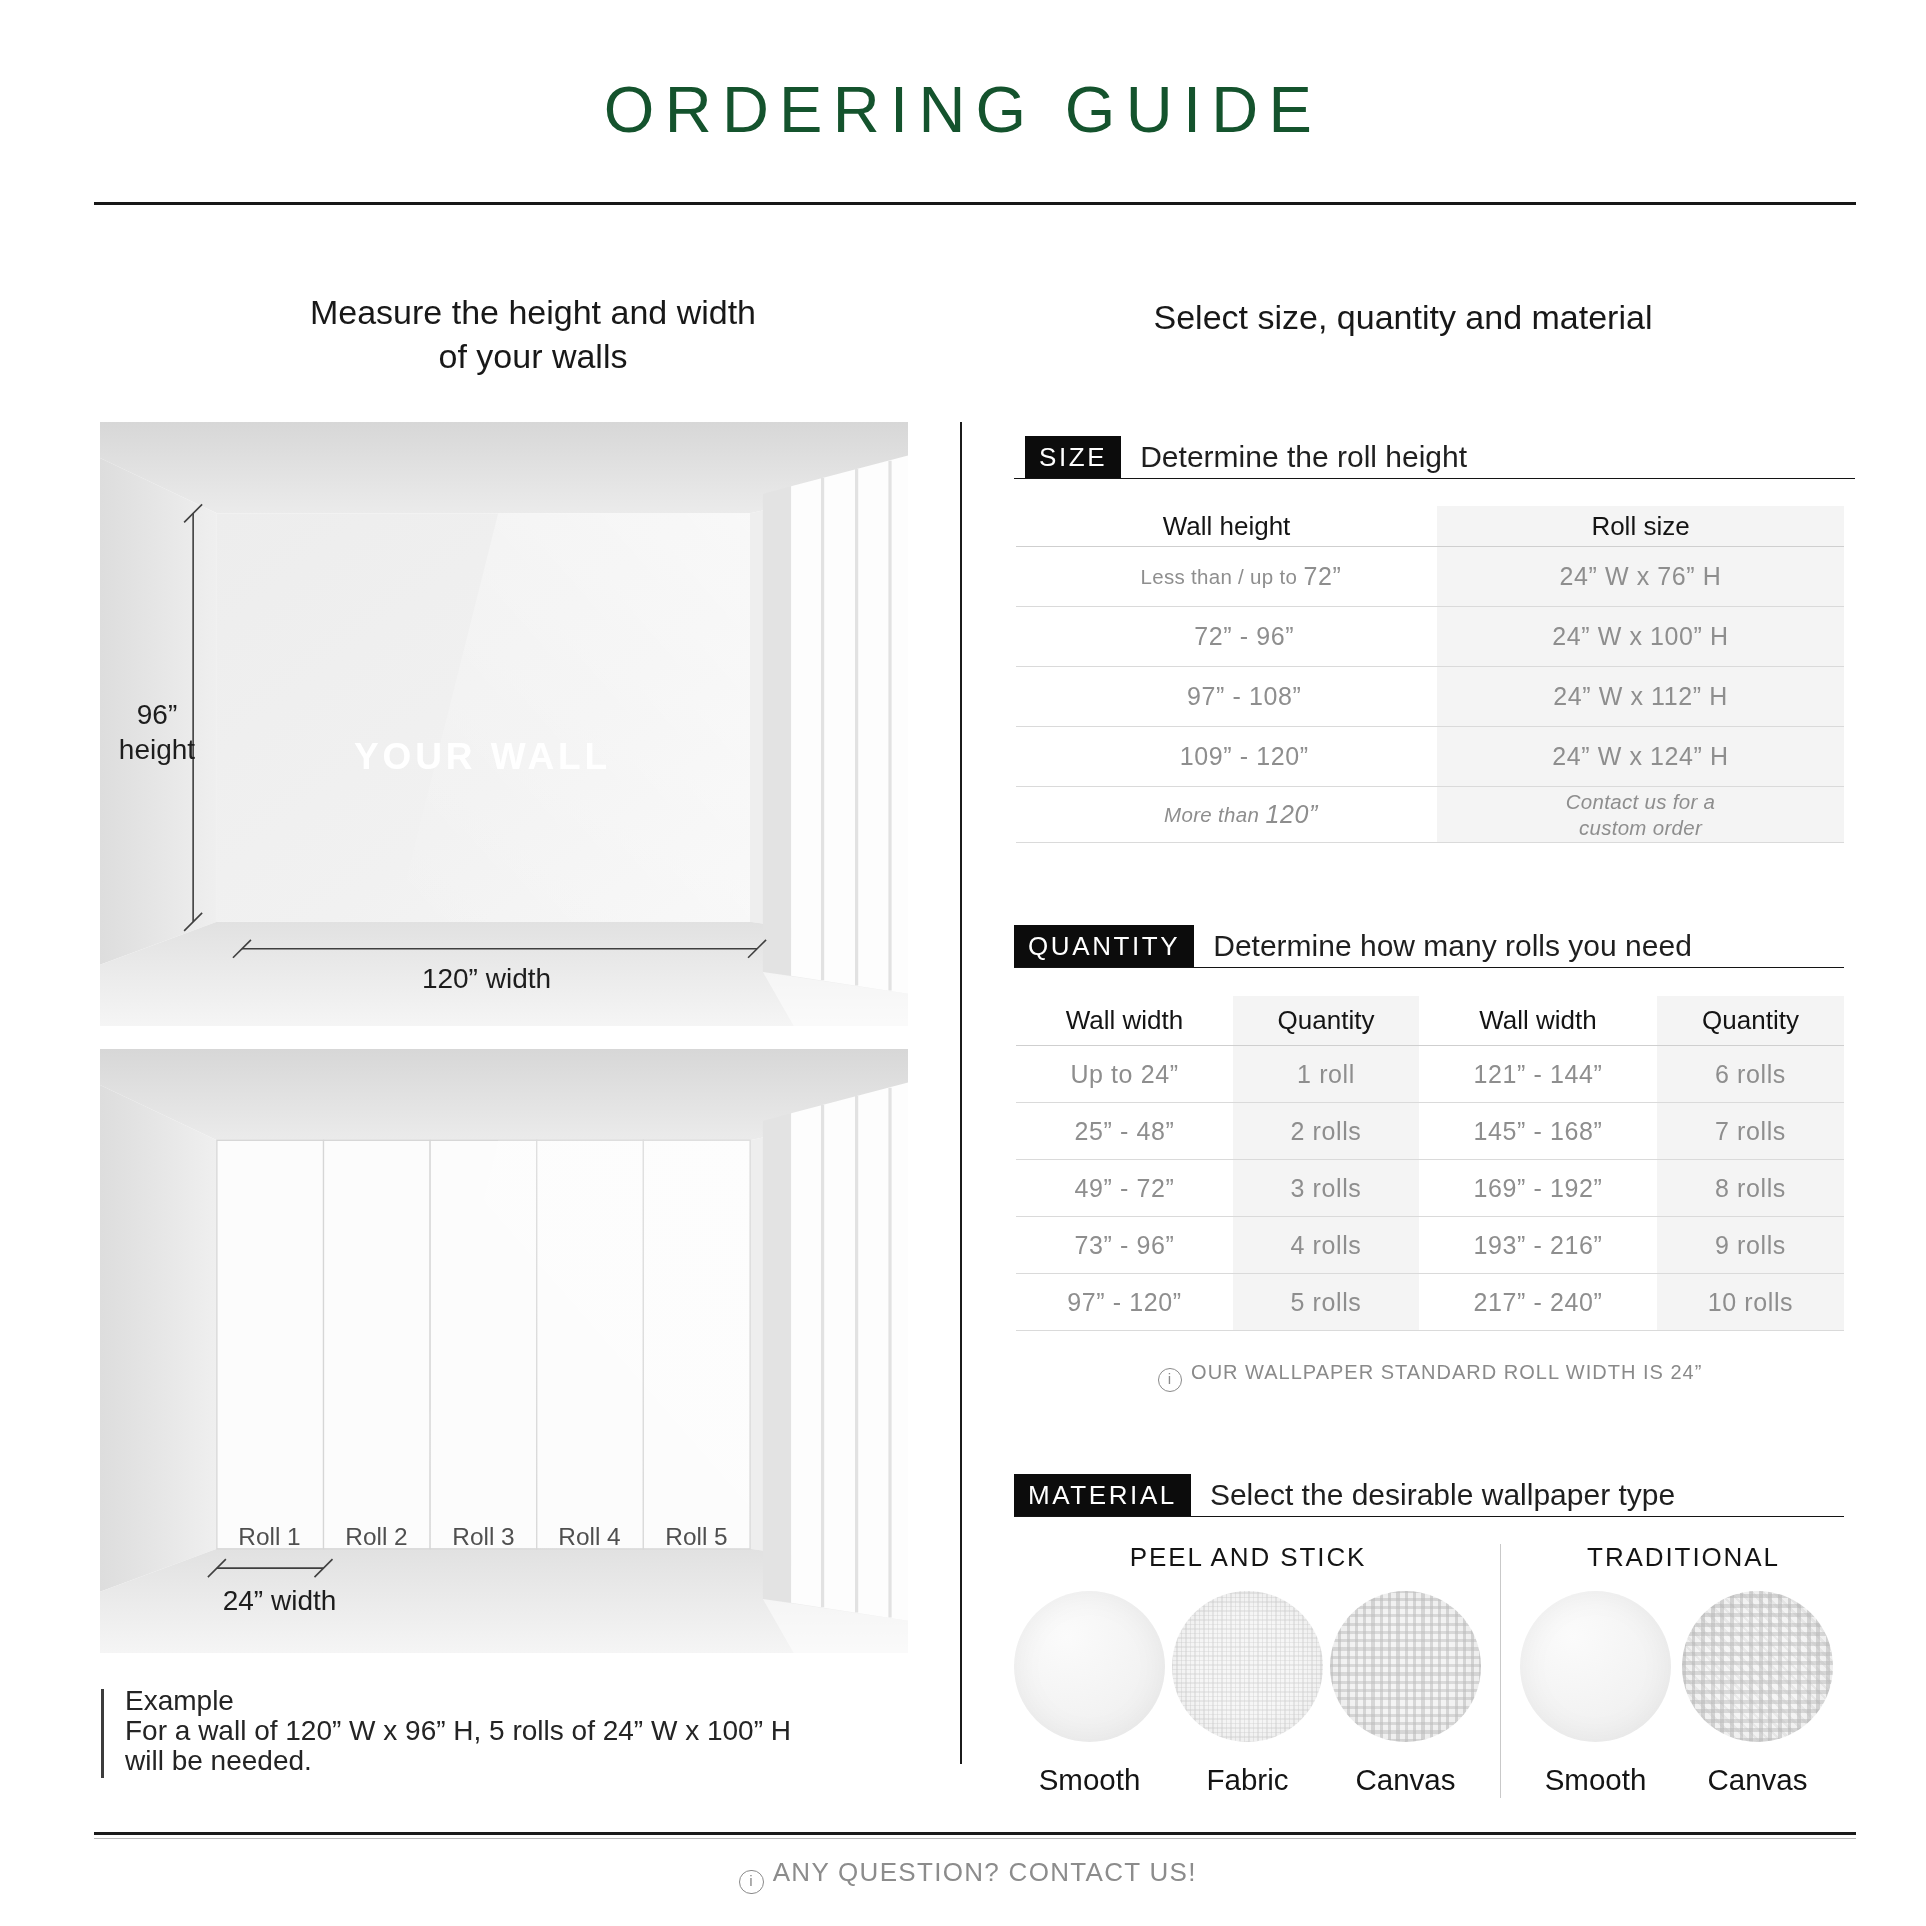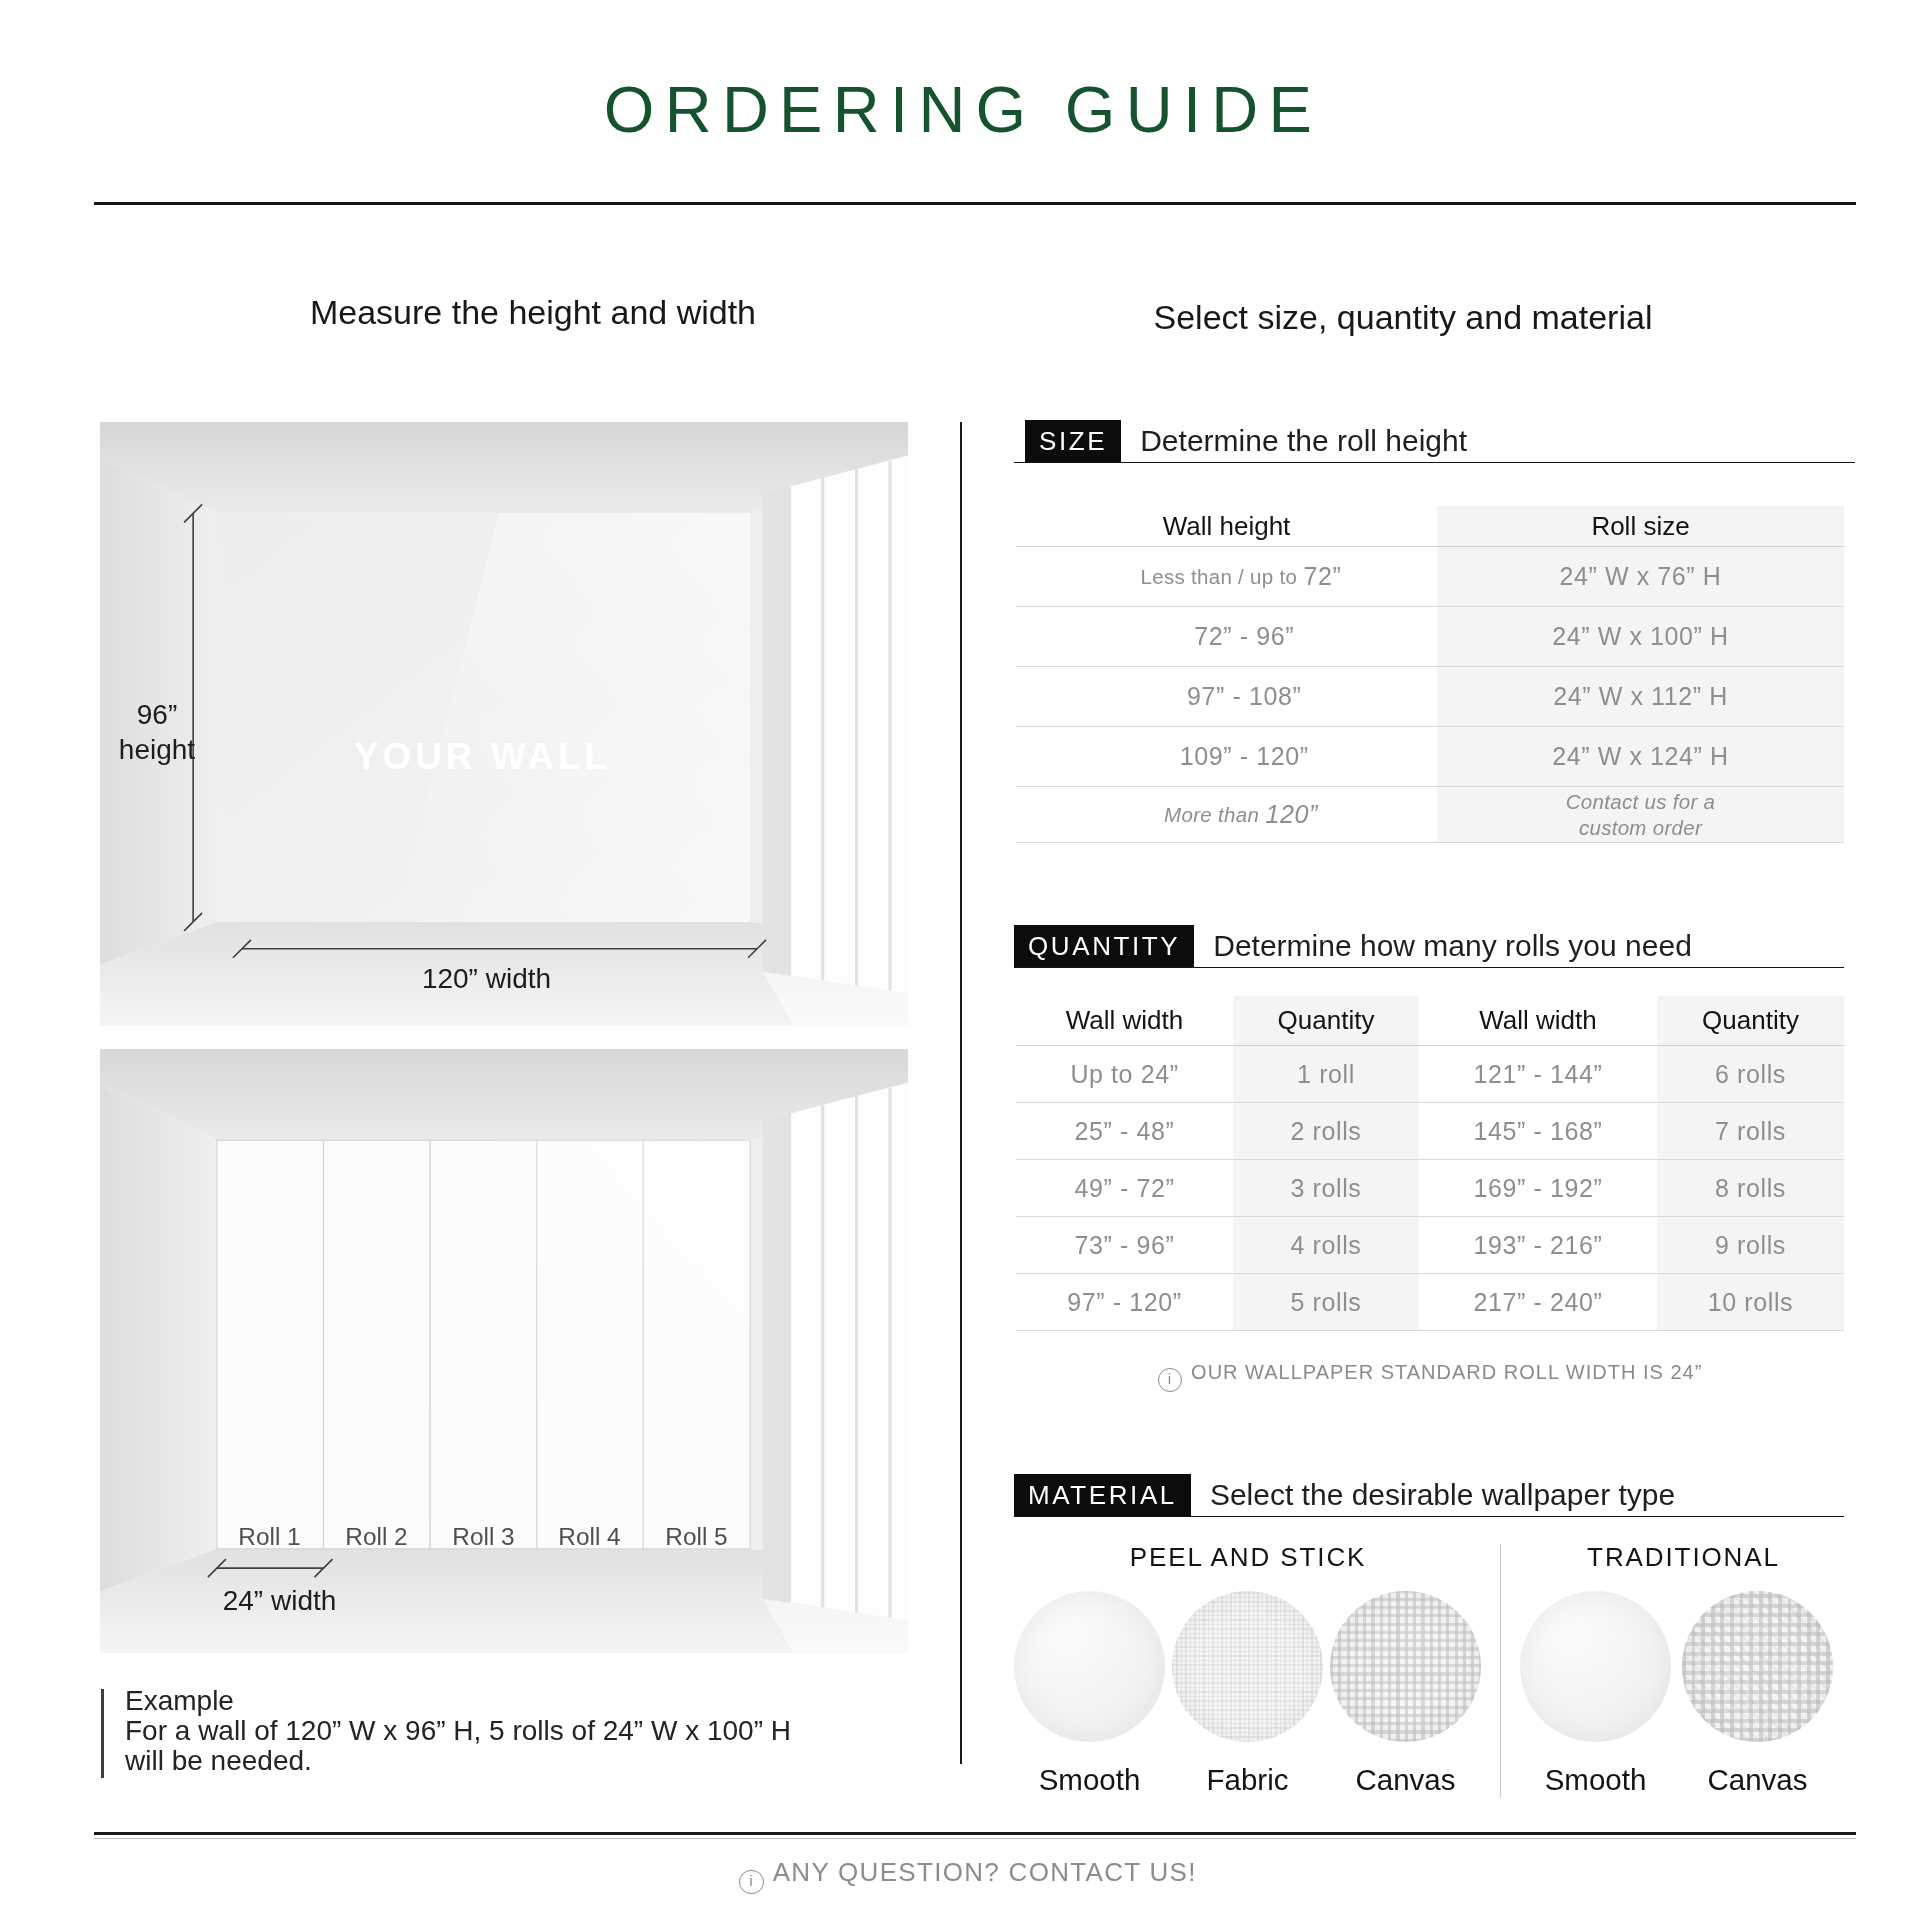--- a/index.html
+++ b/index.html
@@ -37,21 +37,21 @@
   
   .example-bar{left:101px;top:1689px;width:2.6px;height:89px;background:#3c3c3c;}
   .example-text{left:125px;top:1686px;width:809px;font-size:28px;line-height:30px;color:#242424;}
 
   
   .sec-header{left:1014px;width:830px;height:42px;border-bottom:1.9px solid #141414;
               display:flex;align-items:stretch;}
   .sec-badge{background:#0c0c0c;color:#ffffff;font-size:26px;letter-spacing:2.6px;
              display:flex;align-items:center;padding:0 14px;font-weight:400;}
   .sec-subtitle{font-size:30px;color:#1f1f1f;display:flex;align-items:center;margin-left:19px;white-space:nowrap;}
-  .sec-size{top:420px;padding-left:11px;} .sec-quantity{top:925px;} .sec-material{top:1474px;}
+  .sec-size{top:436px;padding-left:11px;} .sec-quantity{top:925px;} .sec-material{top:1474px;}
 
   
   .trow{display:flex;border-bottom:1.3px solid #dadada;}
   .tcell{display:flex;align-items:center;justify-content:center;text-align:center;}
   .th{font-size:26px;color:#141414;}
   .td{font-size:25px;color:#8e8e8e;letter-spacing:0.6px;}
   .td .cell-prefix{font-size:20.5px;margin-right:6.4px;letter-spacing:0.3px;margin-left:29px;}
   .shade{background:#f4f4f4;}
 
   .size-table{left:1016px;top:506px;width:828px;}
@@ -101,20 +101,21 @@
 </head>
 <body>
 
 <div class="page">
 
   <div class="abs page-title">ORDERING GUIDE</div>
   <div class="abs title-rule"></div>
 
   <div class="abs col-heading left">
     <span style="display:block">Measure the height and width</span>
+    <span style="display:block">of your walls</span>
   </div>
   <div class="abs col-heading right">Select size, quantity and material</div>
 
   <div class="abs v-divider"></div>
 
   <div class="abs room room1">
     <svg viewBox="0 0 1258 940">
       <defs>
         <linearGradient id="gc" x1="0" y1="0" x2="0" y2="1">
             <stop offset="0" stop-color="#d7d7d7"></stop>

